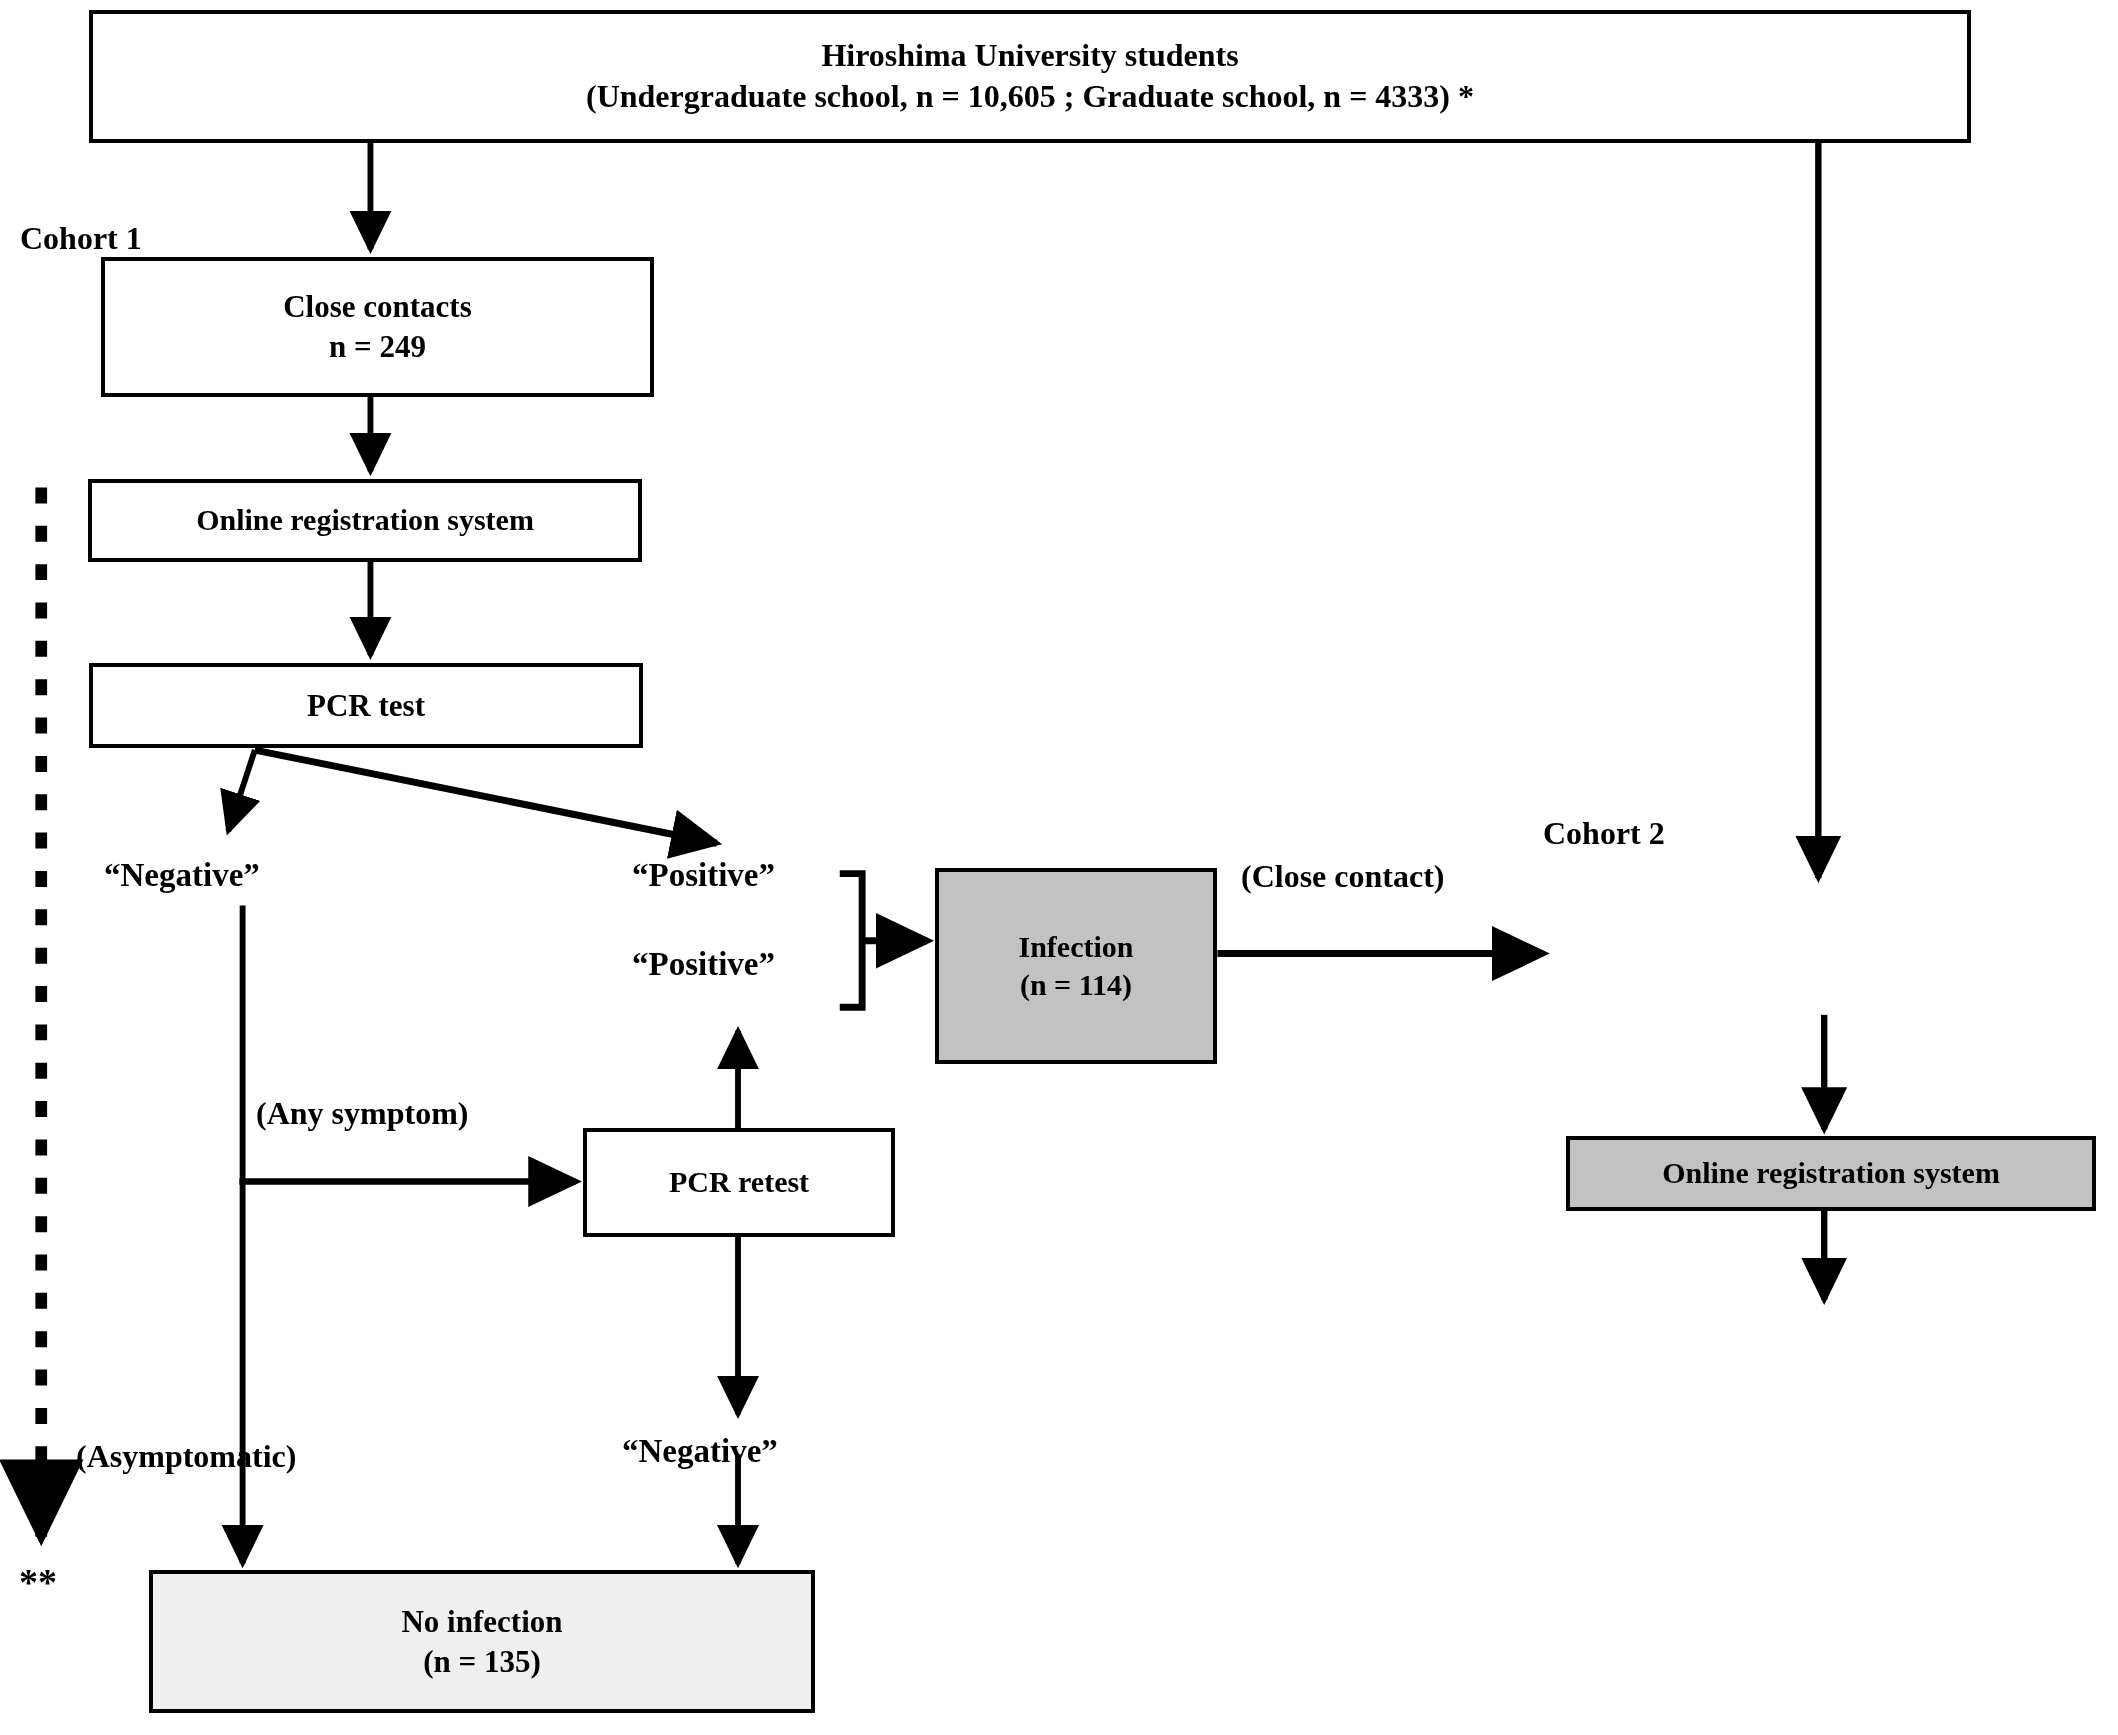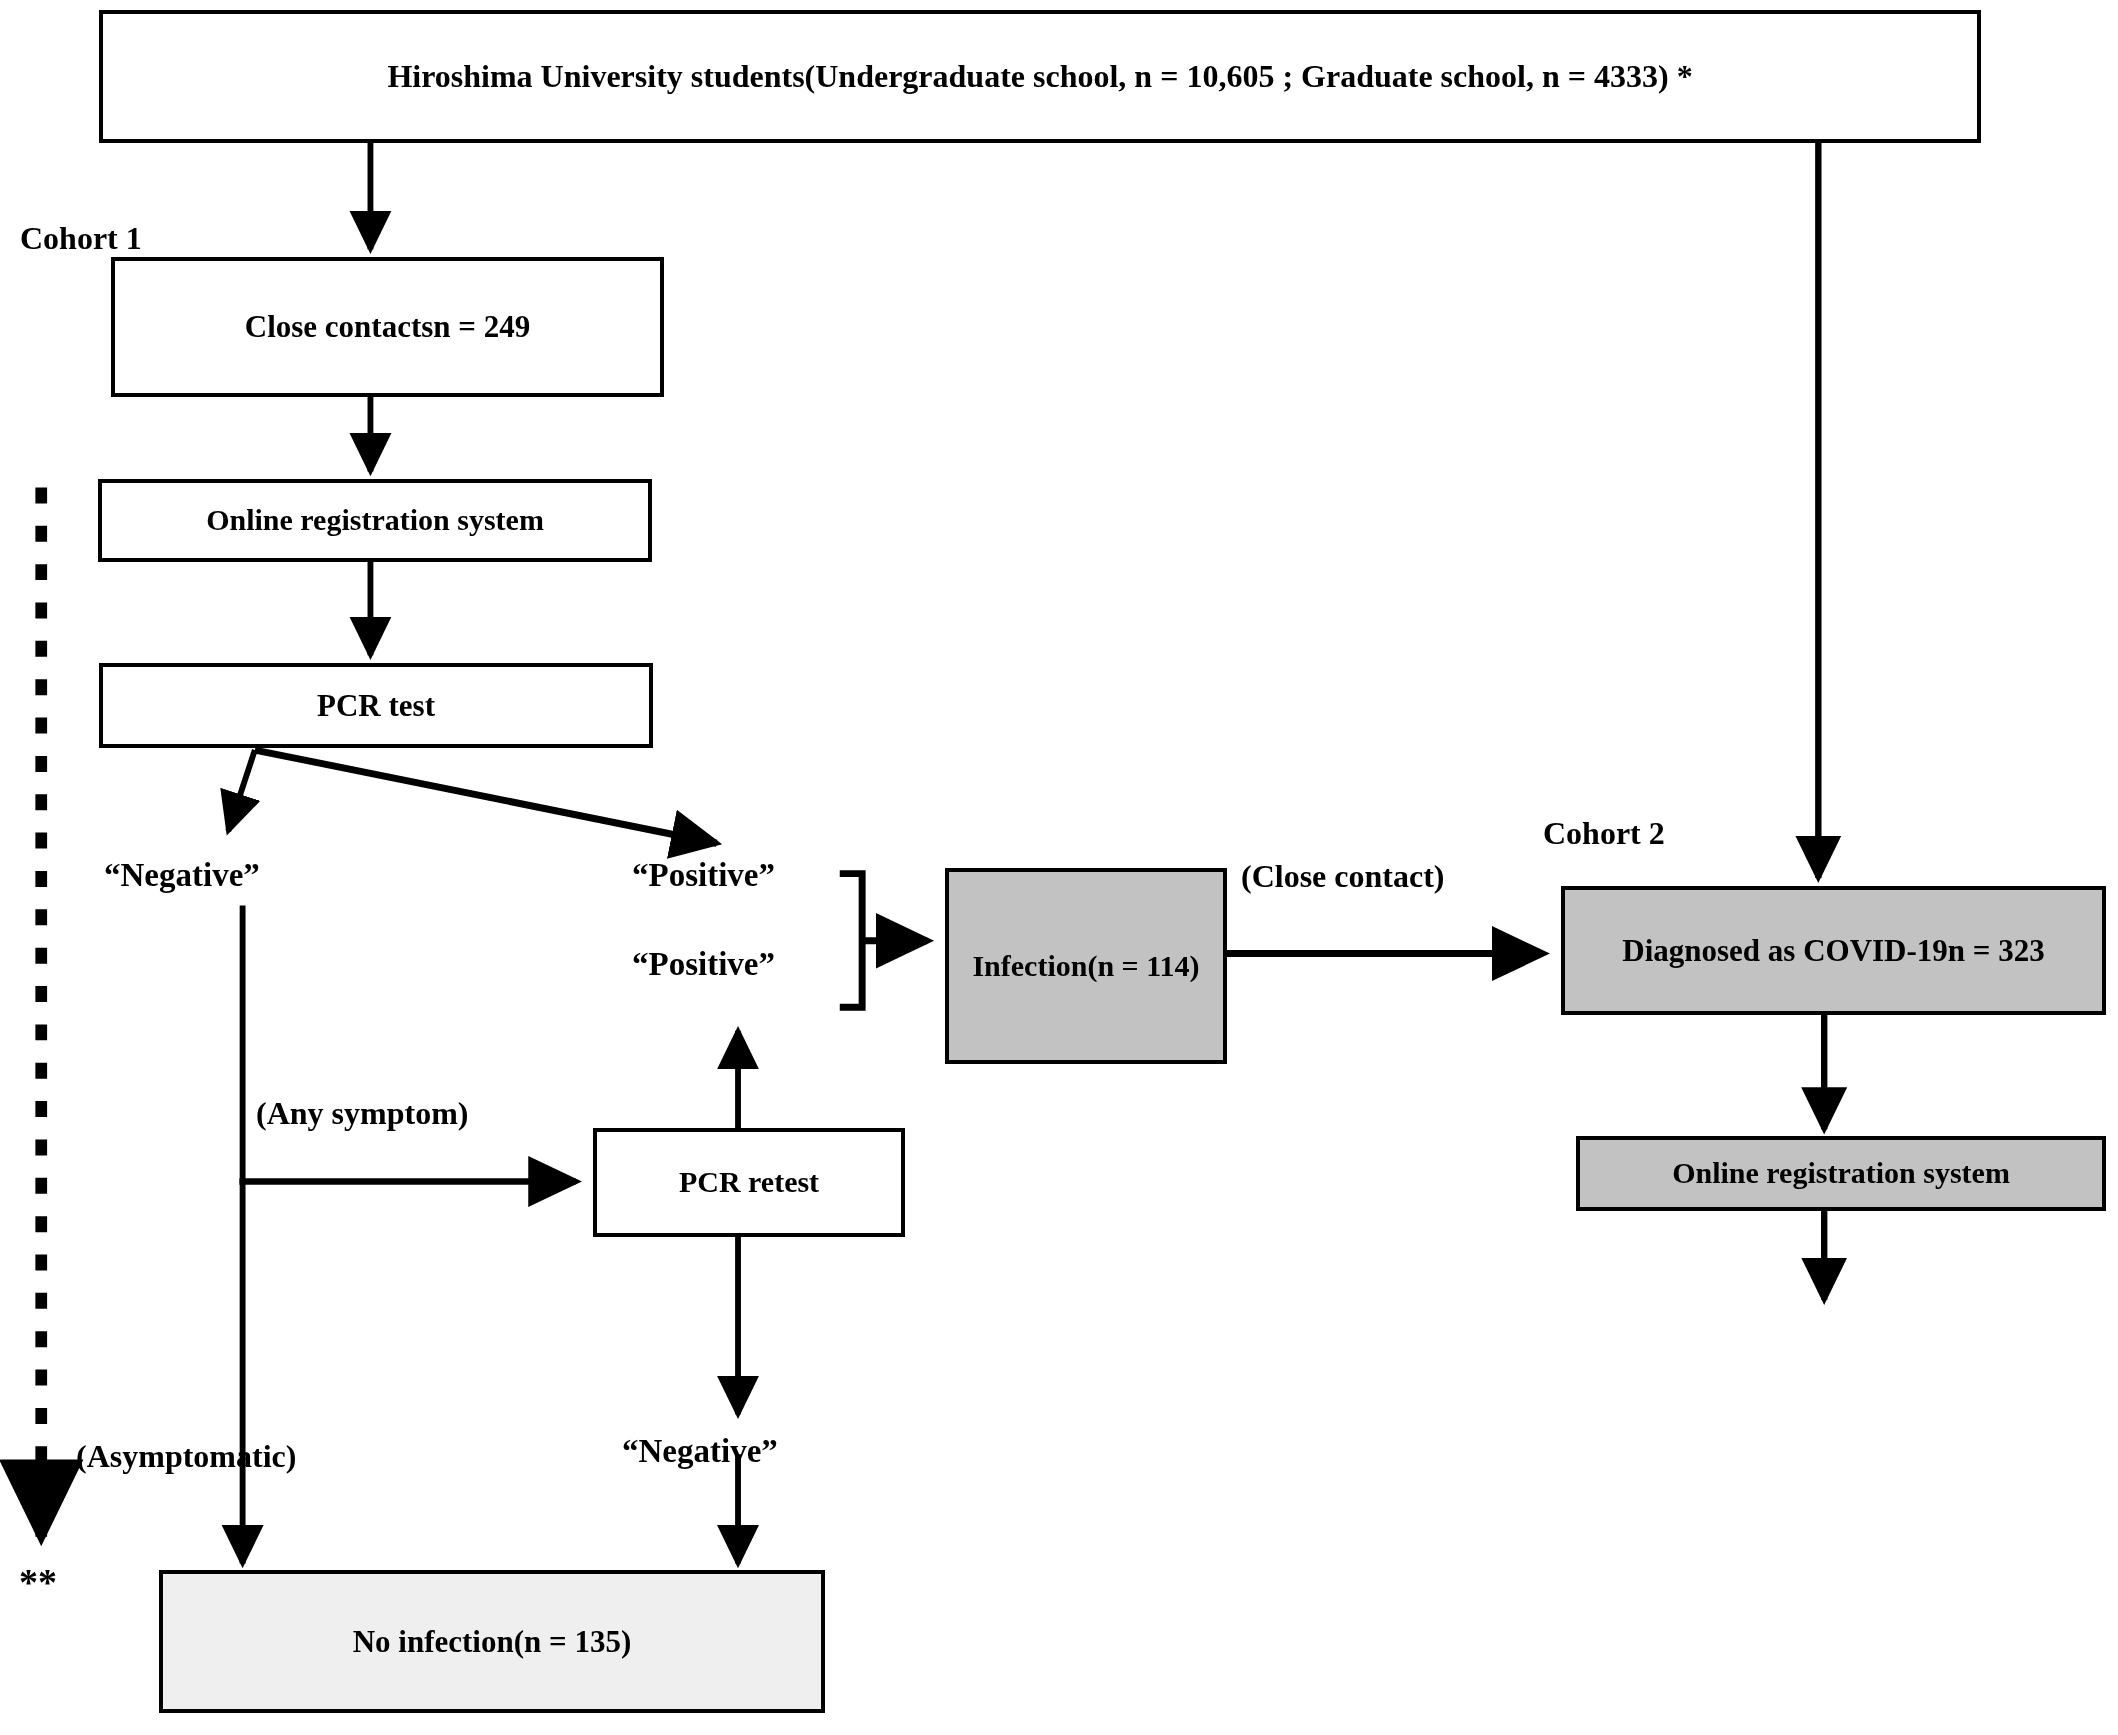--- a/index.html
+++ b/index.html
@@ -7,29 +7,28 @@
     position:relative;
     width:2119px;height:1735px;
     background:#ffffff;
     font-family:"Liberation Serif","DejaVu Serif",serif;
     overflow:hidden;
   }
   .node{
     position:absolute;
     box-sizing:border-box;
     display:flex;
-    flex-direction:row;
+    flex-direction:column;
     align-items:center;
     justify-content:center;
     text-align:center;
     font-weight:bold;
     color:#000000;
     line-height:1.28;
     border:4.8px solid #000000;
-    margin-left:10px;
   }
   .node.white{background:#ffffff;}
   .node.gray{background:#c2c2c2;}
   .node.lightgray{background:#efefef;}
   .node .ln{display:block;white-space:nowrap;}
   .freetext{
     position:absolute;
     font-weight:bold;
     color:#000000;
     white-space:nowrap;
@@ -110,24 +109,20 @@
 
   <div class="node white" style="left:583px;top:1128px;width:312px;height:109px;font-size:30px;">
     <span class="ln">PCR retest</span>
   </div>
 
   <div class="node gray" style="left:935px;top:868px;width:282px;height:196px;font-size:30px;">
     <span class="ln">Infection</span>
     <span class="ln">(n = 114)</span>
   </div>
 
-  <div class="node gray" style="left:1551px;top:886px;width:545px;height:129px;font-size:31px;">
-    <span class="ln">Diagnosed as COVID-19</span>
-    <span class="ln">n = 323</span>
-  </div>
 
   <div class="node gray" style="left:1566px;top:1136px;width:530px;height:75px;font-size:30px;">
     <span class="ln">Online registration system</span>
   </div>
 
 
   <div class="node lightgray" style="left:149px;top:1570px;width:666px;height:143px;font-size:31px;text-align:center;">
     <span class="ln">No infection</span>
     <span class="ln">(n = 135)</span>
   </div>

